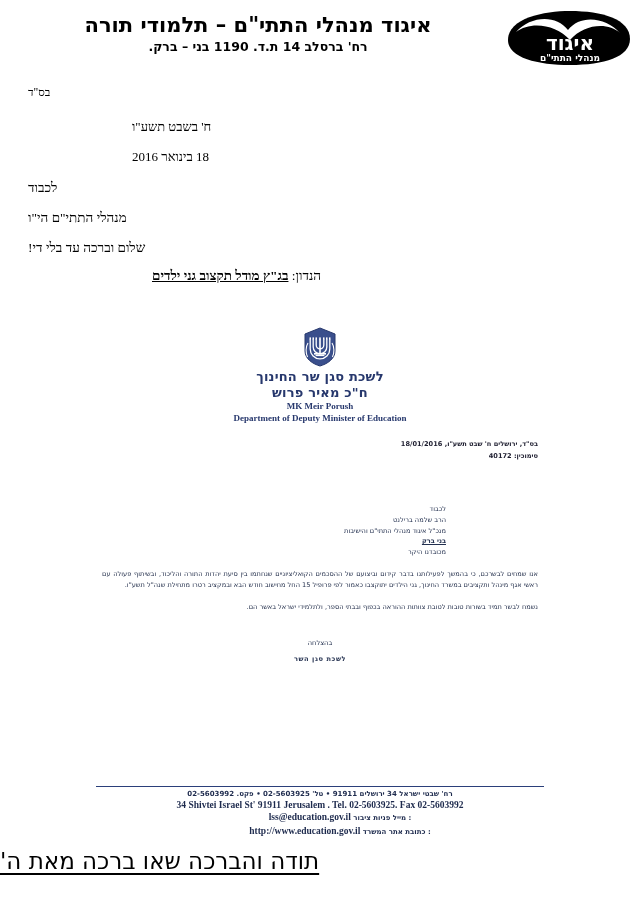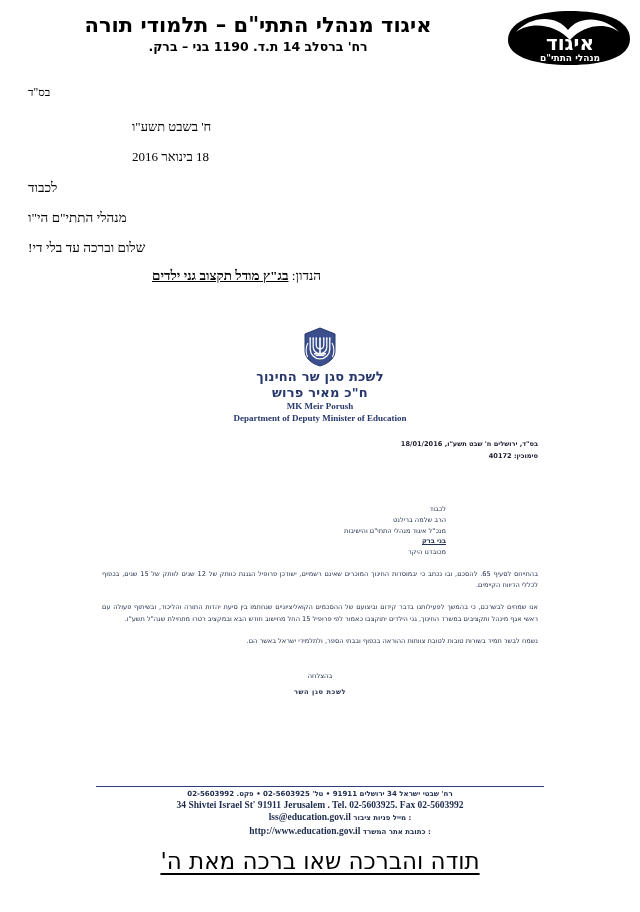--- a/index.html
+++ b/index.html
@@ -264,21 +264,21 @@
     font-size: 9.5px;
     padding-left: 40px;
   }
 
   
   .closing {
     position: absolute;
     top: 848px;
     left: 0;
     width: 640px;
-    text-align: center;
+    text-align: left;
   }
   .closing span {
     font-family: "DejaVu Sans", sans-serif;
     font-size: 23px;
     text-decoration: underline;
     text-underline-offset: 4px;
   }
 </style>
 </head>
 <body>
@@ -362,21 +362,20 @@
       <div>הרב שלמה ברילנט</div>
       <div>מנכ"ל איגוד מנהלי התתי"ם והישיבות</div>
       <div class="city">בני ברק</div>
     </div>
 
     <div class="ins-greet">
       <div>מכובדנו היקר</div>
     </div>
 
     <div class="ins-body">
-      <p>בהתייחס לסעיף 65. להסכם, ובו נכתב כי יבמוסדות החינוך המוכרים שאינם רשמיים, ישודכן פרופיל הגננת כוותק של 12 שנים לוותק של 15 שנים, בכפוף לכללי הדיווח הקיימים.</p>
       <p>אנו שמחים לבשרכם, כי בהמשך לפעילותנו בדבר קידום וביצועם של ההסכמים הקואליציוניים שנחתמו בין סיעת יהדות התורה והליכוד, ובשיתוף פעולה עם ראשי אגף מינהל ותקציבים במשרד החינוך, גני הילדים יתוקצבו כאמור לפי פרופיל 15 החל מחישוב חודש הבא ובמקציב רטרו מתחילת שנה"ל תשע"ו.</p>
       <p>נשמח לבשר תמיד בשורות טובות לטובת צוותות ההוראה בכפוף ובבתי הספר, ולתלמידי ישראל באשר הם.</p>
     </div>
 
     <div class="ins-sign">
       <div>בהצלחה</div>
       <div class="sign-office">לשכת סגן השר</div>
     </div>
   </div>
 

